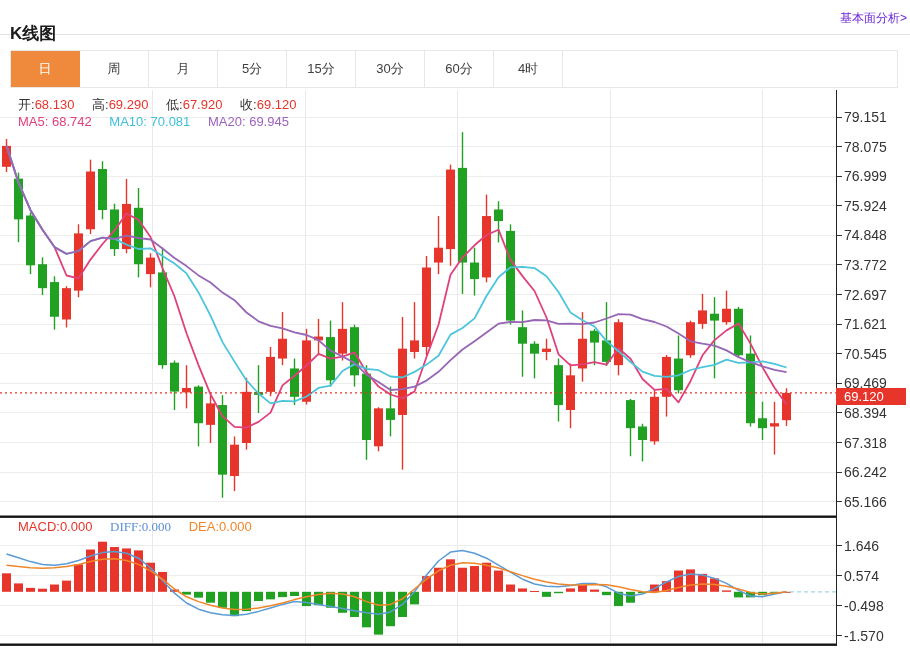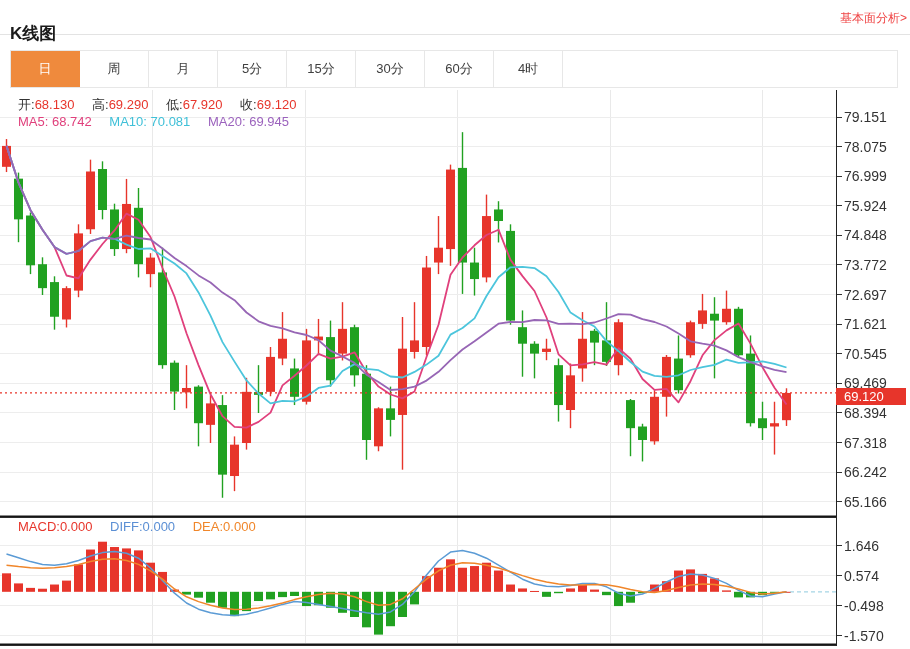--- a/index.html
+++ b/index.html
@@ -1,38 +1,38 @@
 <!DOCTYPE html>
 <html><head>
 <meta charset="utf-8">
 <style>
   html,body{margin:0;padding:0;background:#fff;}
   body{width:910px;height:649px;position:relative;overflow:hidden;
        font-family:"Liberation Sans","DejaVu Sans",sans-serif;}
   .page-title{position:absolute;top:22px;left:10px;font-size:17px;font-weight:bold;color:#1a1a1a;z-index:3;}
-  .top-link{position:absolute;top:10px;right:3px;font-size:12px;color:#ef4444;z-index:3;cursor:pointer;text-align:right;}
+  .top-link{position:absolute;top:10px;right:3px;font-size:12px;color:#6d28d9;z-index:3;cursor:pointer;text-align:right;}
   .title-divider{position:absolute;top:34px;left:0;width:910px;height:1px;background:#e3e3e3;z-index:2;}
   .tabs{position:absolute;top:50px;left:10px;width:888px;height:38px;display:flex;
         border:1px solid #e7e7e7;box-sizing:border-box;background:#fff;z-index:3;}
   .tab{width:69px;flex:0 0 69px;text-align:center;line-height:36px;font-size:13px;color:#404040;
        border-right:1px solid #e7e7e7;cursor:pointer;box-sizing:border-box;}
   .tab.active{background:#ef8a3d;color:#fff;border-right-color:#ef8a3d;}
   .tab-filler{flex:1;}
   #chart-svg{position:absolute;top:0;left:0;z-index:1;}
   .legend-row{position:absolute;left:18px;font-size:13px;z-index:2;white-space:nowrap;}
   .ohlc-row{top:96px;}
   .ma-row{top:114px;}
   .macd-row{top:519px;}
   .legend-row .grp{margin-right:14px;}
   .lb{color:#333;}
   .red-v{color:#e7352b;margin-top:35px;}
   .ma5-c{color:#e0407c;}
   .ma10-c{color:#3fc0d8;}
   .ma20-c{color:#9b62bd;text-align:right;}
-  .diff-c{color:#5b8fd4;}
+  .diff-c{color:#5b8fd4;font-family:Liberation Serif, serif;}
   .dea-c{color:#f0862a;}
   .price-badge{position:absolute;left:836px;top:388px;width:70px;height:17px;background:#e7352b;
                color:#fff;font-size:13px;line-height:17px;padding-left:8px;box-sizing:border-box;z-index:4;}
 </style>
 </head>
 <body>
 
 <svg id="chart-svg" width="910" height="649">
     <line x1="152.5" y1="90" x2="152.5" y2="643" stroke="#e9e9e9" stroke-width="1" shape-rendering="crispEdges"></line>
     <line x1="305" y1="90" x2="305" y2="643" stroke="#e9e9e9" stroke-width="1" shape-rendering="crispEdges"></line>

